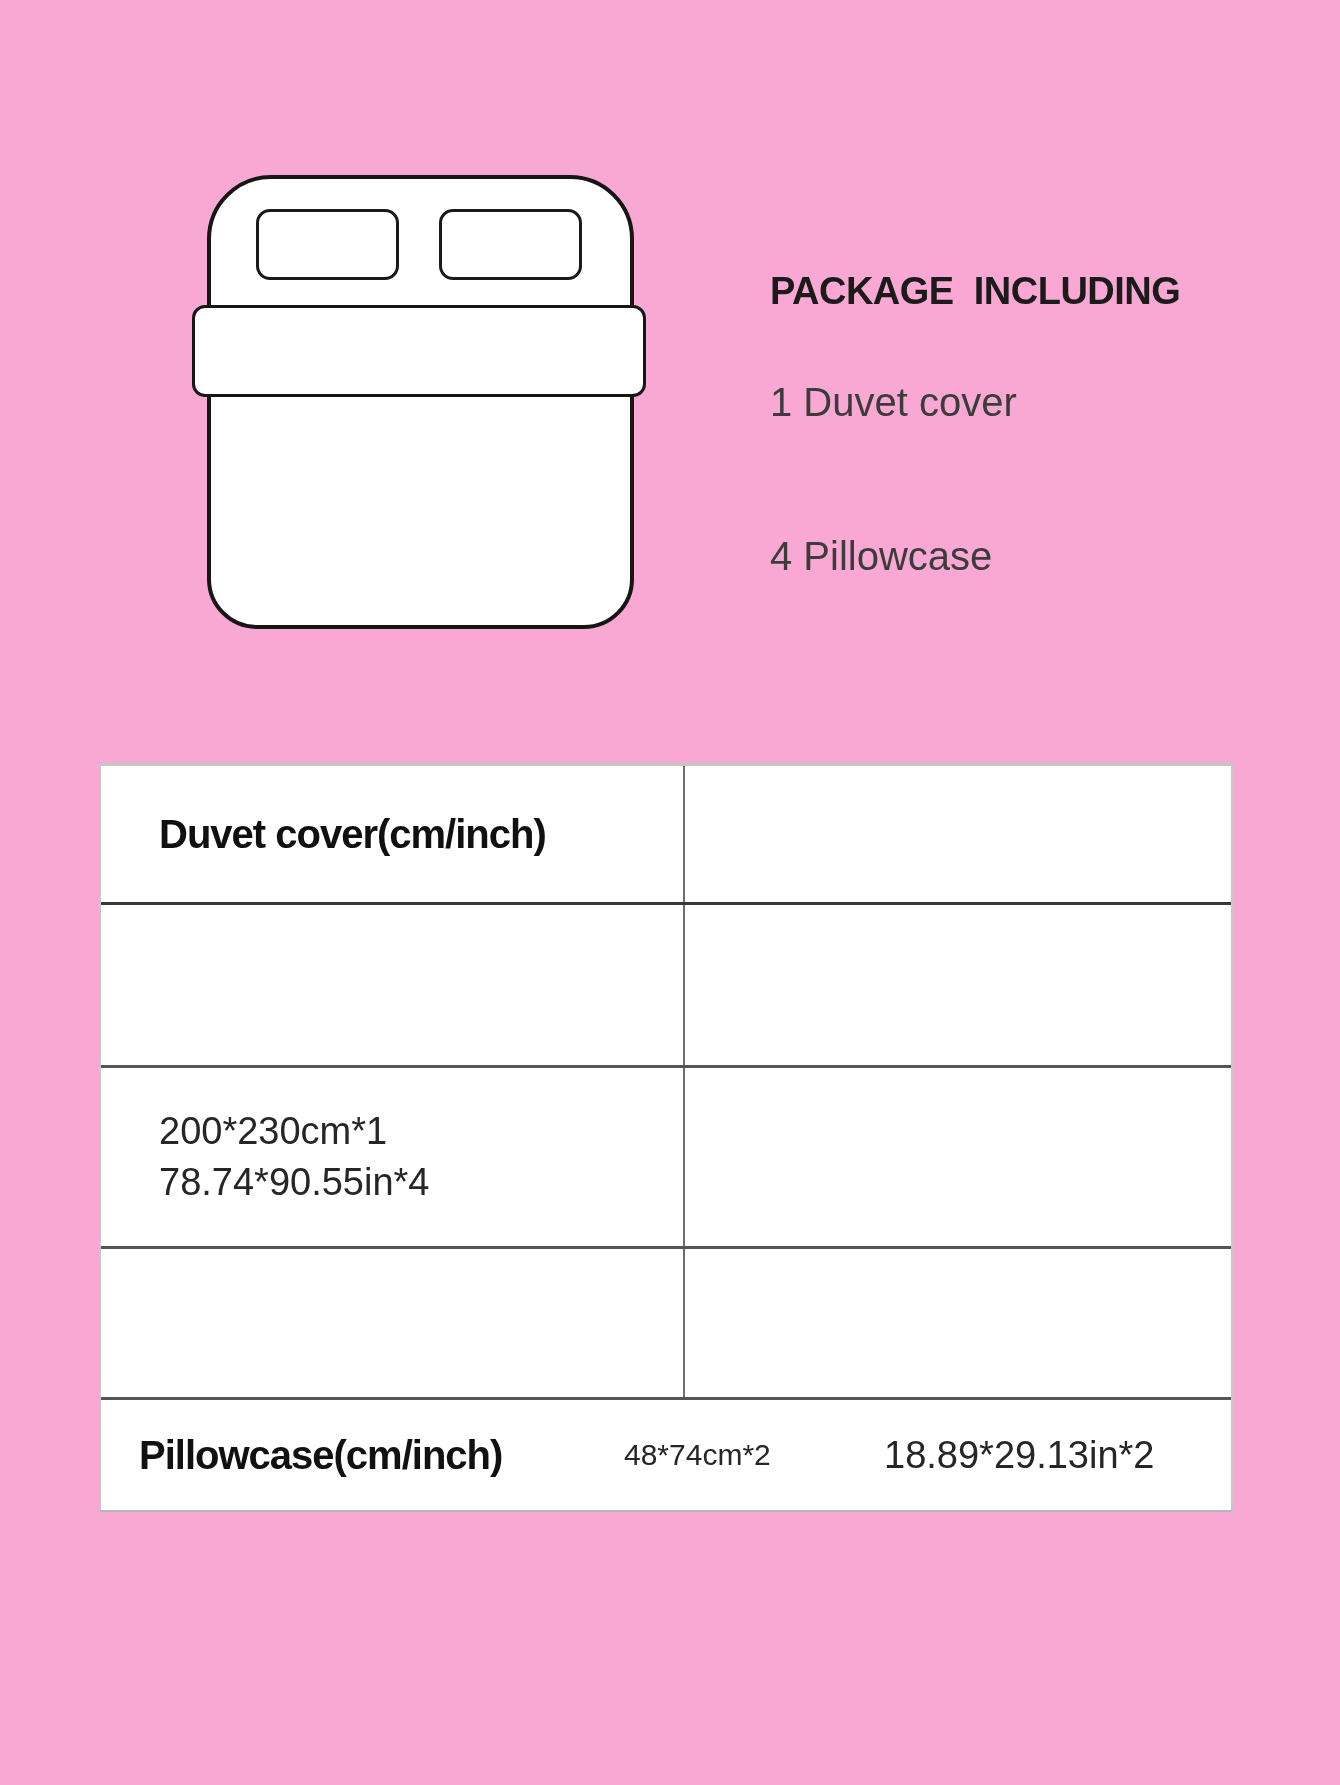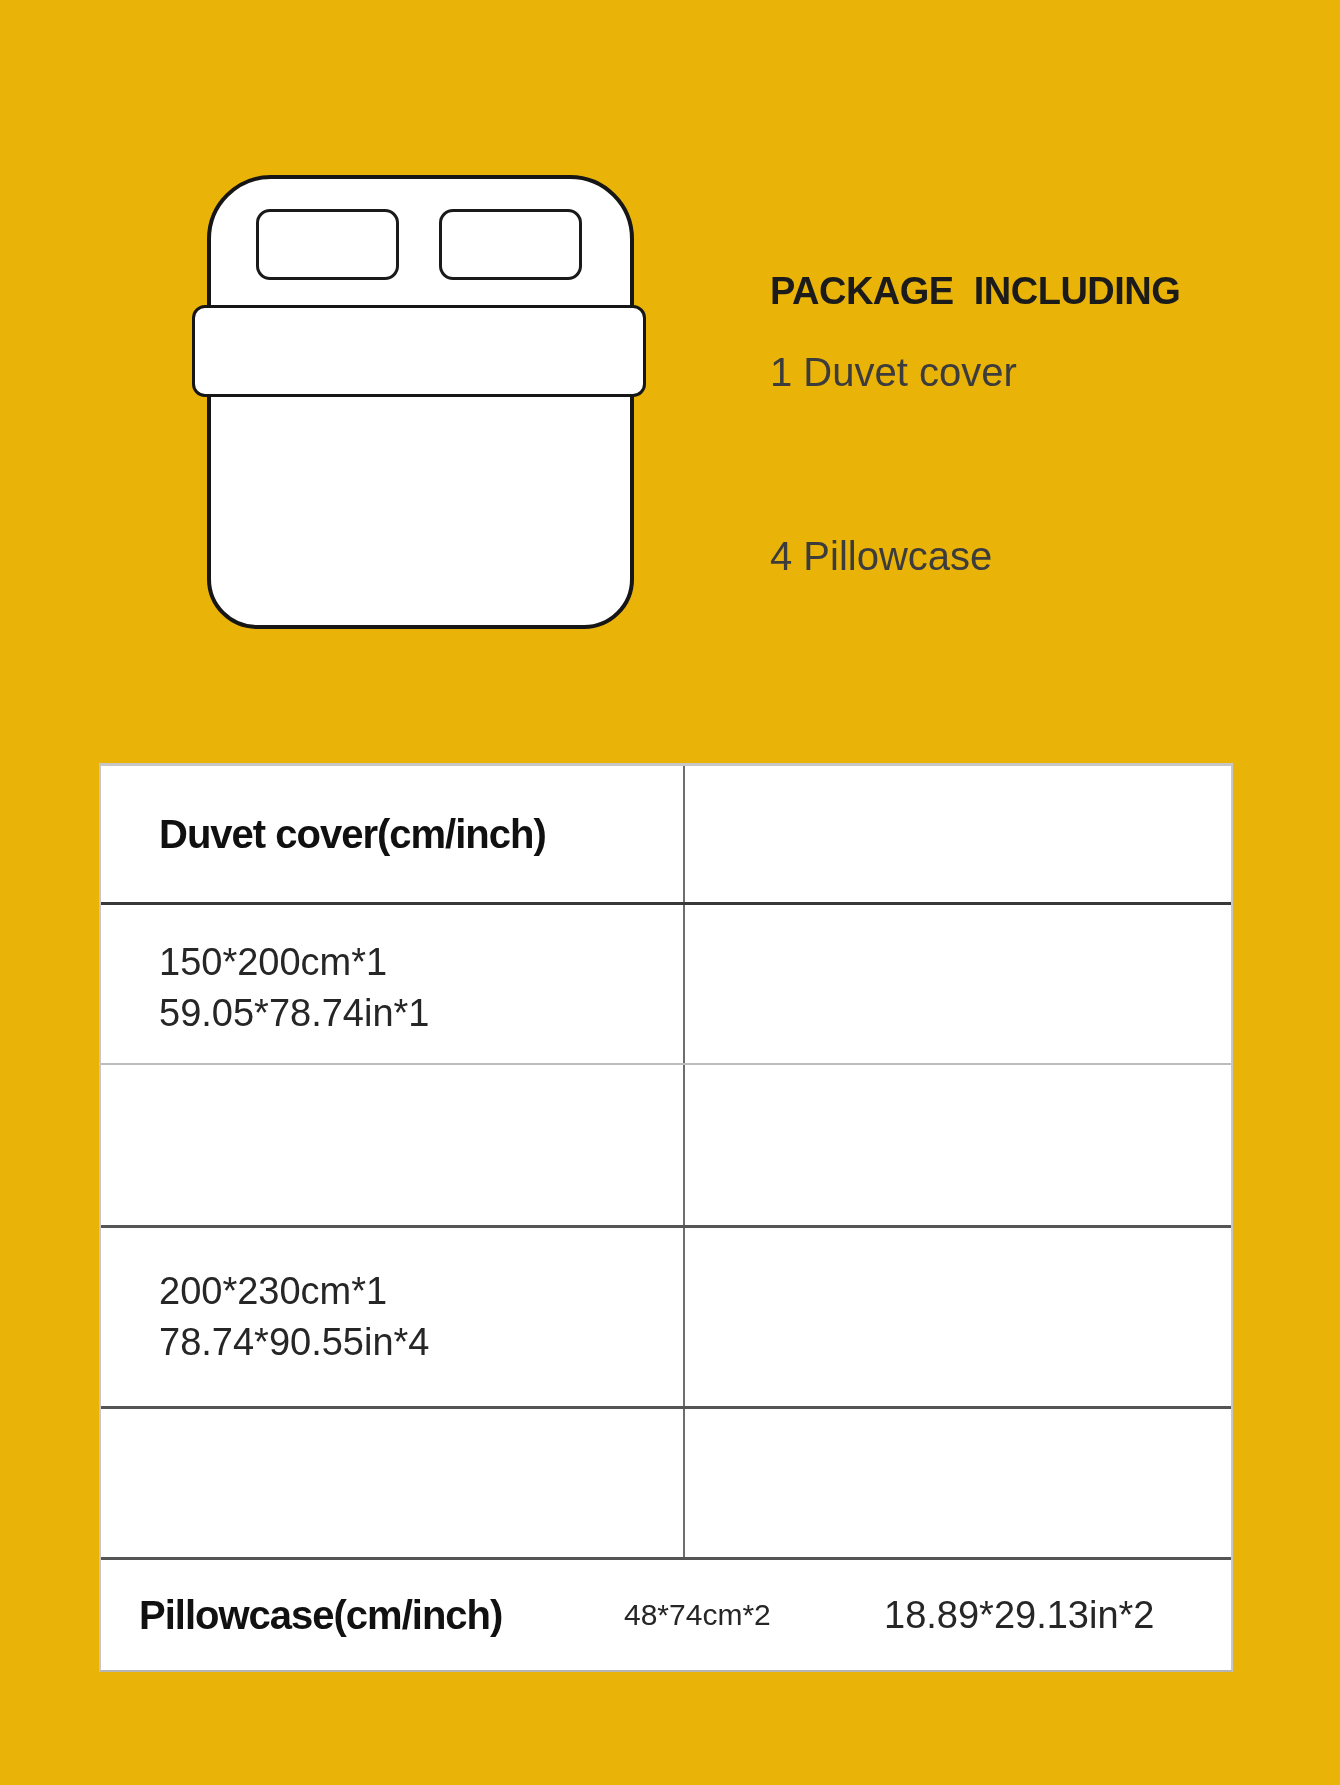--- a/index.html
+++ b/index.html
@@ -5,21 +5,21 @@
   html, body {
     margin: 0;
     padding: 0;
     background: #ffffff;
     font-family: "Liberation Sans", sans-serif;
   }
   .page {
     position: relative;
     width: 1340px;
     height: 1785px;
-    background: #eab308;
+    background: #f9a8d4;
     overflow: hidden;
   }
 
   
   .bed-body {
     position: absolute;
     left: 207px; top: 175px;
     width: 427px; height: 454px;
     border: 4px solid #161616;
     border-radius: 64px 64px 50px 50px;
@@ -61,21 +61,21 @@
     white-space: nowrap;
   }
   .pkg-item {
     position: absolute;
     left: 770px;
     font-size: 40px;
     font-weight: 400;
     color: #3c3c3c;
     white-space: nowrap;
   }
-  .pkg-item-1 { top: 350px; }
+  .pkg-item-1 { top: 380px; }
   .pkg-item-2 { top: 534px; }
 
   
   .size-table {
     position: absolute;
     left: 99px; top: 763px;
     width: 1134px;
     box-sizing: border-box;
     border-left: 2px solid #c7c7c7;
     border-right: 2px solid #c7c7c7;
@@ -170,27 +170,20 @@
 
   <div class="size-table">
 
     <div class="t-row row-header">
       <div class="cell cell-left">
         <span class="th-text">Duvet cover(cm/inch)</span>
       </div>
       <div class="cell cell-right"></div>
     </div>
 
-    <div class="t-row row-size-1">
-      <div class="cell cell-left">
-        <span class="size-line">150*200cm*1</span>
-        <span class="size-line">59.05*78.74in*1</span>
-      </div>
-      <div class="cell cell-right"></div>
-    </div>
 
     <div class="t-row row-empty-1">
       <div class="cell cell-left"></div>
       <div class="cell cell-right"></div>
     </div>
 
     <div class="t-row row-size-2">
       <div class="cell cell-left">
         <span class="size-line">200*230cm*1</span>
         <span class="size-line">78.74*90.55in*4</span>

